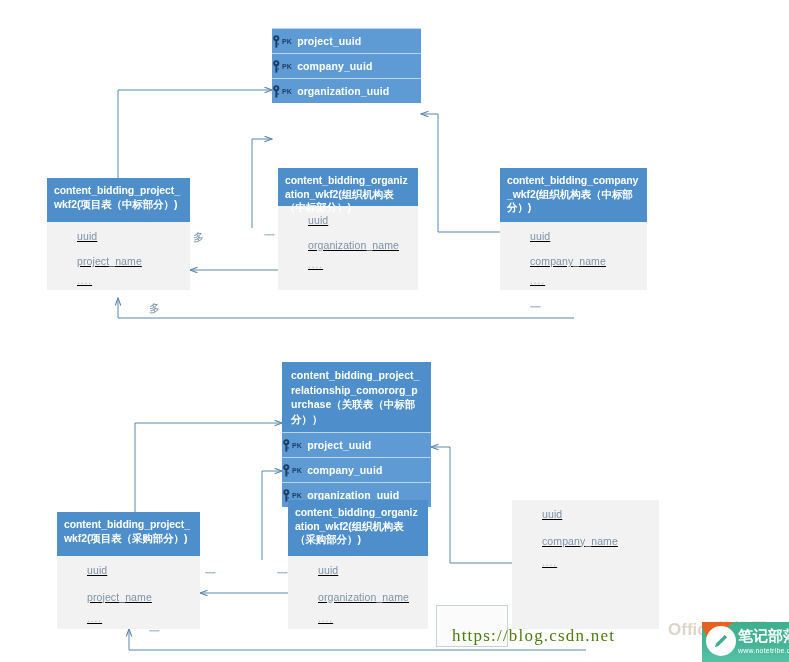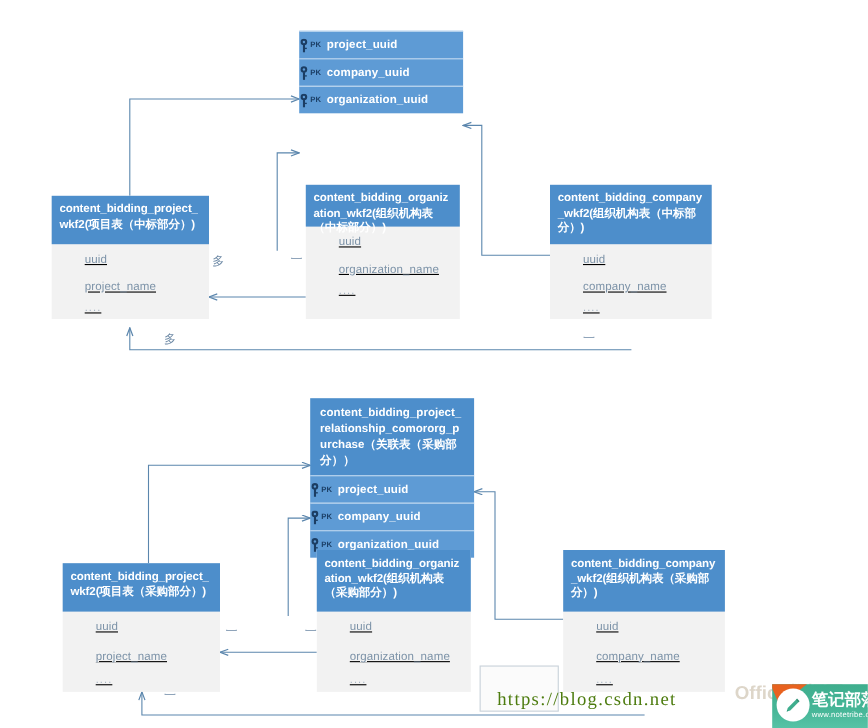--- a/index.html
+++ b/index.html
@@ -260,21 +260,21 @@
       <div class="field dots" style="height:18px;">....</div>
     </div>
   </div>
 
   <div class="card" style="left:193px;top:232px;">多</div>
   <div class="card" style="left:264px;top:230px;">一</div>
   <div class="card" style="left:149px;top:303px;">多</div>
   <div class="card" style="left:530px;top:302px;">一</div>
 
   <div class="rel" style="left:282px;top:362px;width:149px;">
-    <div class="hdr">content_bidding_project_relationship_comororg_purchase（关联表（采购部分））</div>
+    <div class="hdr">content_bidding_project_relationship_comororg_purchase（关联表（中标部分））</div>
     <div class="pkrow">
       <span class="pk-key">
         <svg width="9" height="13" viewBox="0 0 9 13">
             <circle cx="4.3" cy="3.2" r="3" fill="#1b3d63"></circle>
             <circle cx="4.3" cy="3.2" r="1.1" fill="#5e9bd5"></circle>
             <rect x="3.4" y="5.6" width="1.9" height="7" fill="#1b3d63"></rect>
             <rect x="5.3" y="8.4" width="1.6" height="1.2" fill="#1b3d63"></rect>
           </svg>
       </span>
       <span class="pk-tag">PK</span>
@@ -318,21 +318,20 @@
   <div class="entity" style="left:288px;top:500px;width:140px;height:129px;">
     <div class="hdr" style="height:56px;">content_bidding_organization_wkf2(组织机构表（采购部分）)</div>
     <div class="body" style="height:73px;">
       <div class="field" style="height:28px;">uuid</div>
       <div class="field" style="height:25px;">organization_name</div>
       <div class="field dots" style="height:20px;">....</div>
     </div>
   </div>
 
   <div class="entity" style="left:512px;top:500px;width:147px;height:129px;">
-    <div class="hdr" style="height:56px;">content_bidding_company_wkf2(组织机构表（采购部分）)</div>
     <div class="body" style="height:73px;">
       <div class="field" style="height:28px;">uuid</div>
       <div class="field" style="height:25px;">company_name</div>
       <div class="field dots" style="height:20px;">....</div>
     </div>
   </div>
 
   <div class="card" style="left:205px;top:568px;">一</div>
   <div class="card" style="left:277px;top:568px;">一</div>
   <div class="card" style="left:149px;top:626px;">一</div>

